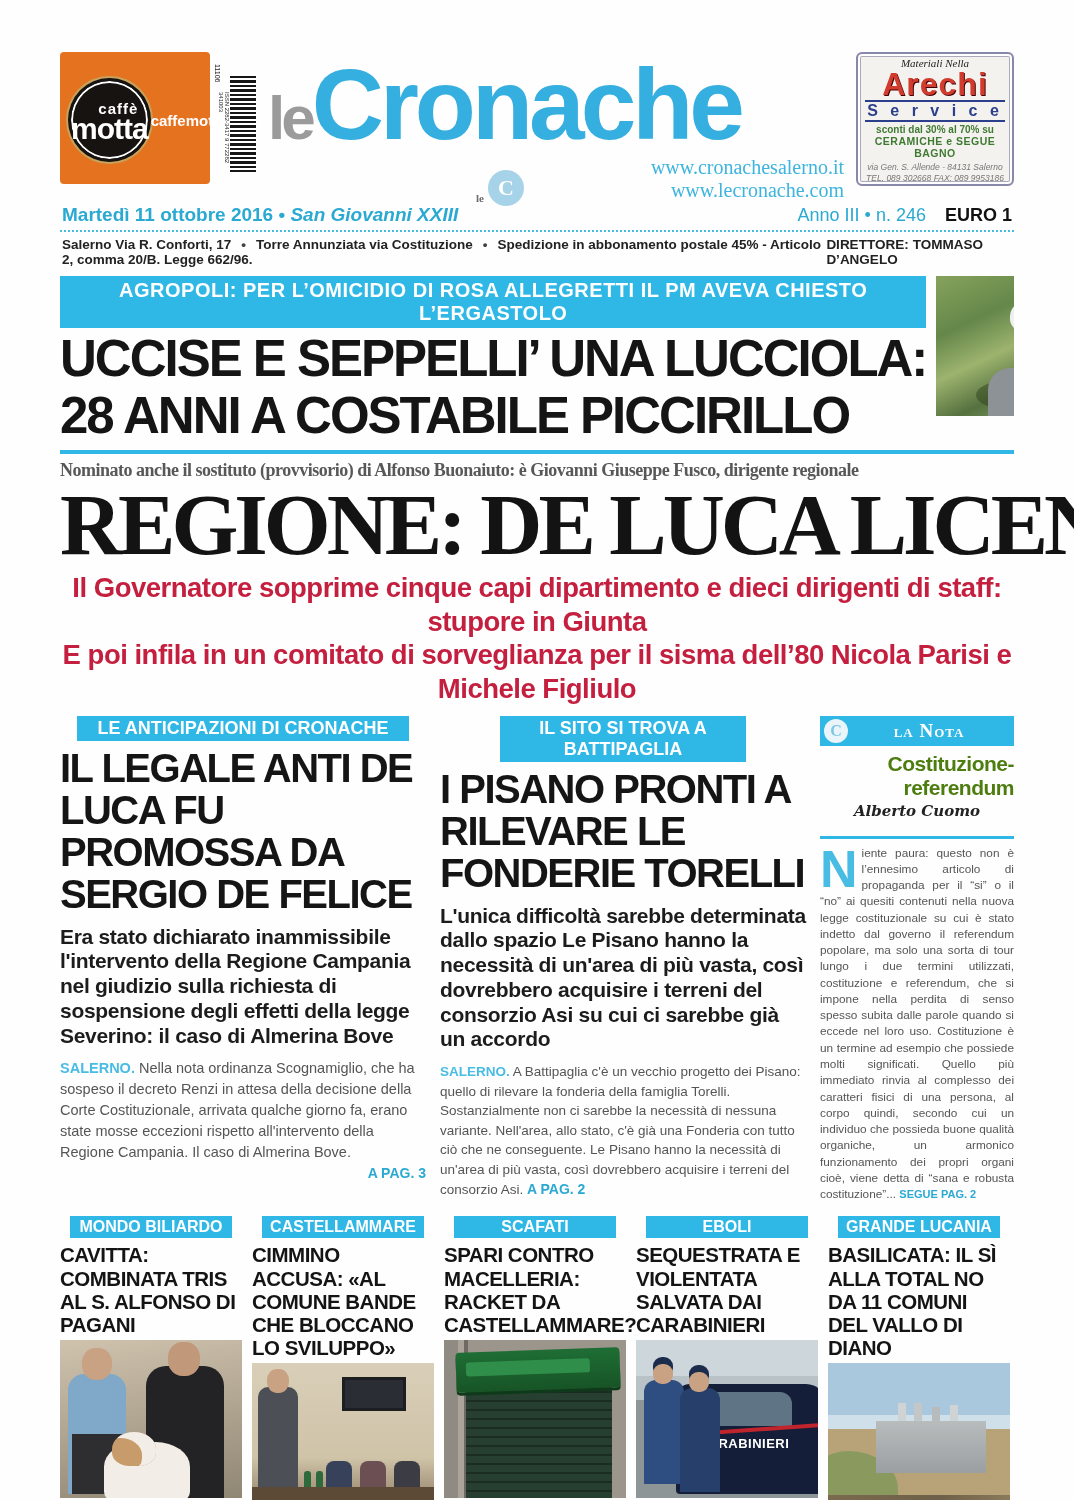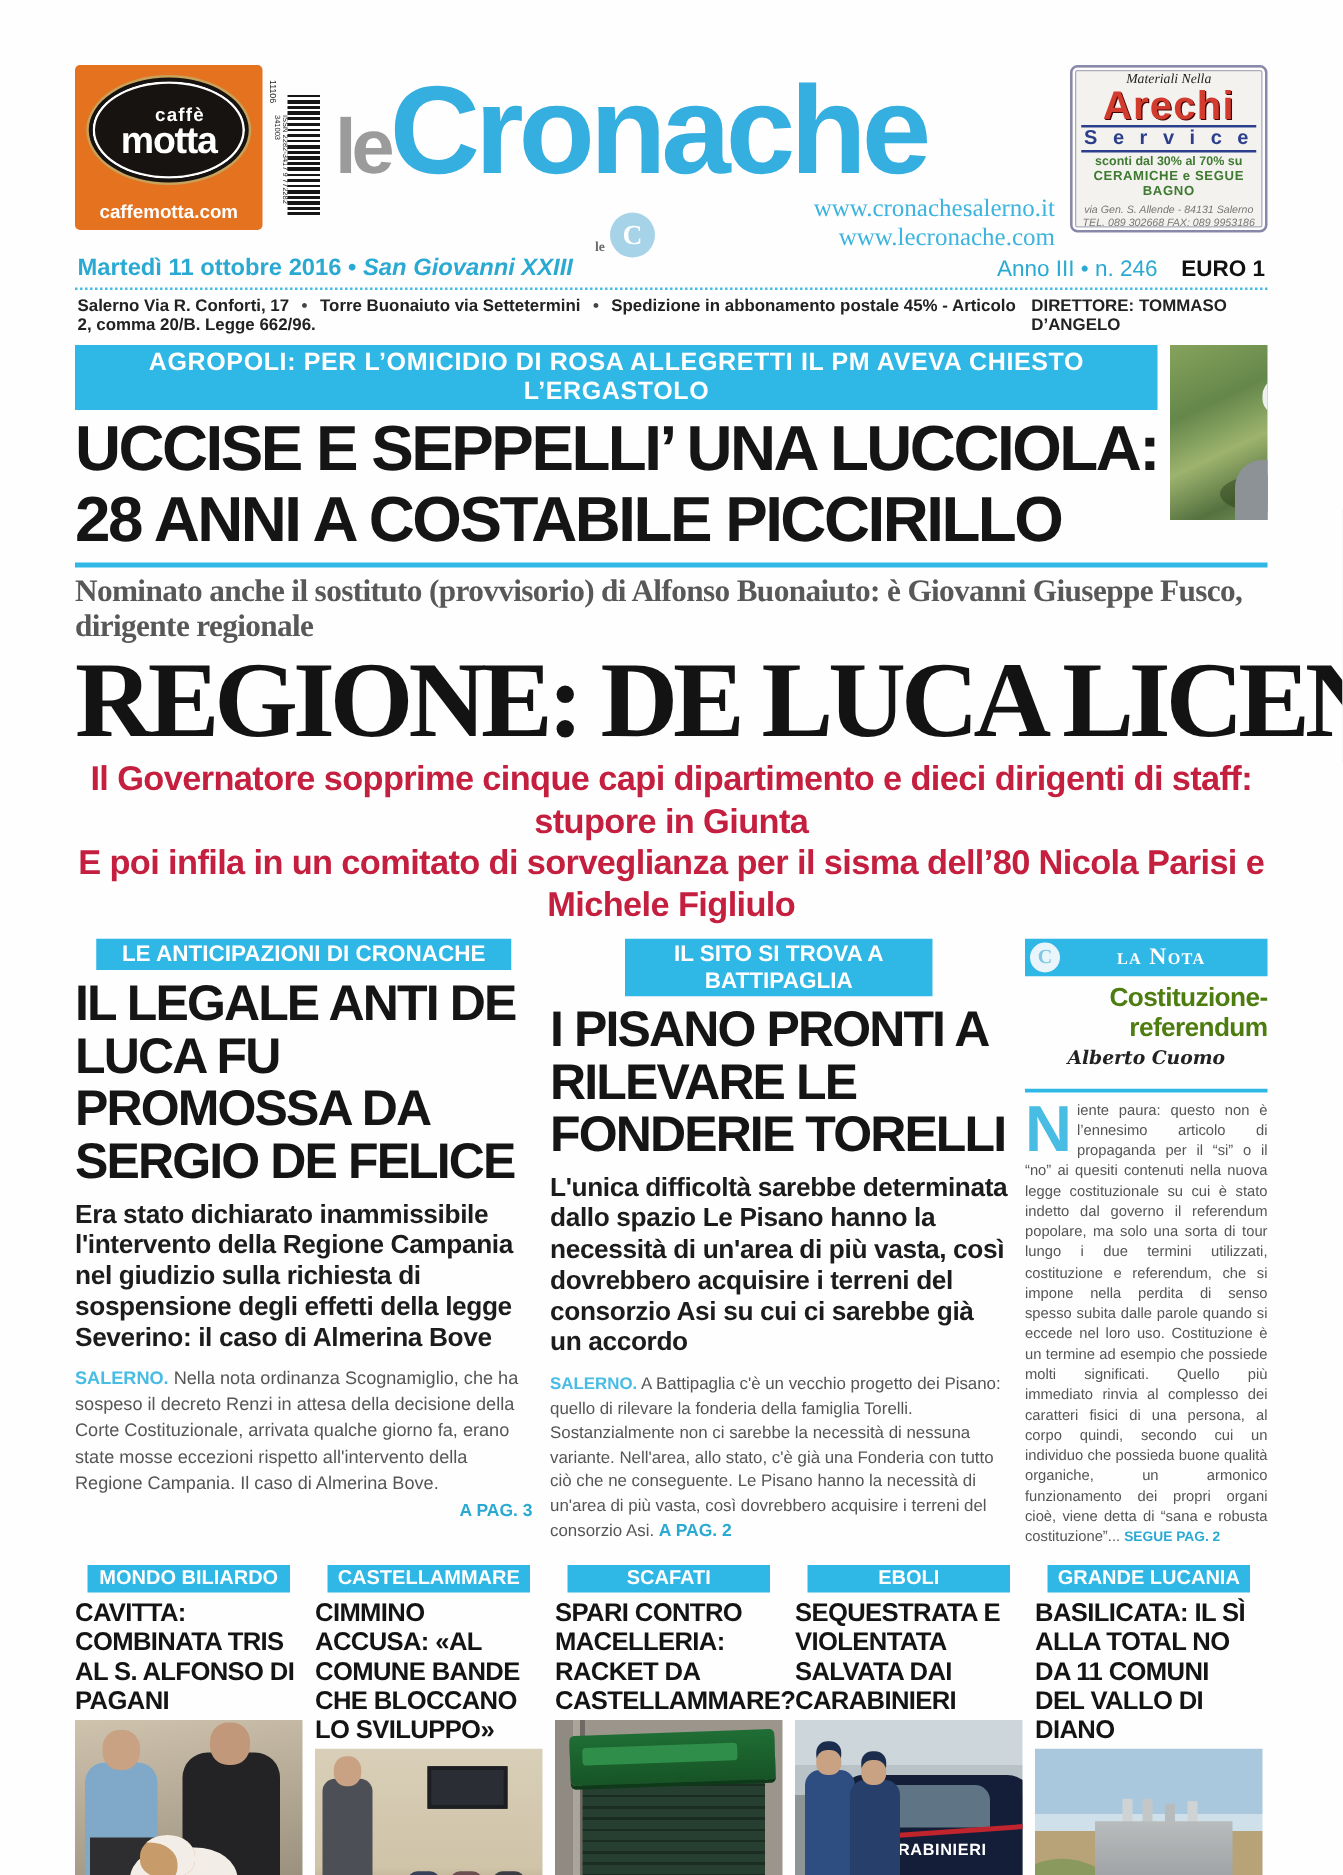--- a/index.html
+++ b/index.html
@@ -2,21 +2,21 @@
 <html><head>
 <meta charset="utf-8">
 <style>
   * { margin:0; padding:0; box-sizing:border-box; }
   body { background:#e9e9e9; font-family:"Liberation Sans", sans-serif; }
   .page { position:relative; width:1074px; height:1500px; margin:0 auto; background:#fefefe; overflow:hidden; }
   .content { position:absolute; left:60px; top:52px; width:954px; }
 
   
   .header-row { display:flex; align-items:flex-start; }
-  .motta-ad { width:150px; height:132px; background:#e5721f; border-radius:4px; padding:10px 8px 6px; display:flex; flex-direction:column; align-items:center; justify-content:space-between; }
+  .motta-ad { width:150px; height:132px; background:#e5721f; border-radius:4px; padding:10px 8px 6px; display:flex; flex-direction:row; align-items:center; justify-content:space-between; }
   .motta-oval { width:128px; height:84px; background:#171310; border:3px solid #171310; border-radius:50%; box-shadow:inset 0 0 0 2px #fff, 0 0 0 2px #c8a25a; display:flex; flex-direction:column; align-items:center; justify-content:center; color:#fff; }
   .motta-oval .caffe { font-size:15px; font-weight:bold; letter-spacing:1px; margin-left:18px; }
   .motta-oval .motta { font-size:30px; font-weight:bold; letter-spacing:-1px; line-height:0.8; }
   .motta-url { color:#fff; font-weight:bold; font-size:15px; }
   .barcode-wrap { width:46px; height:118px; margin:12px 4px 0 8px; position:relative; }
   .barcode { position:absolute; left:12px; top:12px; width:26px; height:96px; background:repeating-linear-gradient(180deg,#161616 0 2px,#fff 2px 4px,#161616 4px 7px,#fff 7px 9px); }
   .barcode-num { position:absolute; left:-4px; top:0; font-size:7px; writing-mode:vertical-rl; color:#222; }
   .barcode-issn { position:absolute; left:0px; top:28px; font-size:6px; writing-mode:vertical-rl; color:#222; }
   .masthead-block { flex:1; position:relative; height:150px; }
   .masthead { font-weight:bold; letter-spacing:-4px; line-height:1; white-space:nowrap; padding-top:2px; }
@@ -55,21 +55,21 @@
   .h1-line { font-size:51px; font-weight:bold; color:#151515; letter-spacing:-2px; line-height:1.04; margin-top:4px; white-space:nowrap; }
   .photo-helmet { width:192px; height:140px; position:relative; overflow:hidden; background:linear-gradient(155deg,#86a35c 0%,#64874a 35%,#9db36e 60%,#55713f 85%,#75945a 100%); }
   .ph-shadow { position:absolute; width:70px; height:30px; border-radius:50%; background:rgba(40,60,25,0.45); }
   .ph-torso { position:absolute; bottom:-4px; left:52px; width:98px; height:52px; background:#8d9296; border-radius:22px 22px 0 0; }
   .ph-helmet { position:absolute; top:22px; left:74px; width:54px; height:36px; background:#eef0ef; border-radius:50% 50% 40% 40%; box-shadow:inset -4px -3px 0 #c9cecc; }
 
   .rule-cyan { height:4px; background:#2fb7e6; margin-top:8px; }
 
   
   .story2 { margin-top:6px; }
-  .story2-kicker { color:#585858; font-weight:bold; font-size:25px; letter-spacing:-0.5px; font-family:"Liberation Serif", serif; }
+  .story2-kicker { color:#585858; font-weight:bold; font-size:18px; letter-spacing:-0.5px; font-family:"Liberation Serif", serif; }
   .story2-headline { font-size:86px; font-weight:bold; color:#131313; letter-spacing:-4px; line-height:0.98; white-space:nowrap; margin-top:2px; font-family:"Liberation Serif", serif; }
   .story2-deck { color:#c51f3f; font-weight:bold; font-size:27.5px; letter-spacing:-0.5px; line-height:1.22; text-align:center; margin-top:4px; }
 
   
   .cols { display:flex; gap:14px; margin-top:10px; min-height:330px; }
   .col { width:366px; }
   .col-kicker { background:#2fb7e6; color:#fff; font-weight:bold; text-align:center; font-size:18px; padding:2px 0; margin:0 17px; }
   .col-headline { font-size:40px; font-weight:bold; color:#151515; letter-spacing:-1.5px; line-height:1.05; margin-top:6px; }
   .col-deck { font-size:21px; font-weight:bold; color:#1c1c1c; letter-spacing:-0.3px; line-height:1.18; margin-top:10px; }
   .col-body { font-size:14.5px; color:#555; line-height:1.45; margin-top:10px; }
@@ -186,21 +186,21 @@
     <div class="dateline">
       <div class="left"><span>Martedì 11 ottobre 2016  •</span> <span class="saint">San Giovanni XXIII</span></div>
       <div class="right">
         <span class="issue">Anno III • n. 246</span>
         <span class="price">EURO 1</span>
       </div>
     </div>
 
     <div class="addressline">
       <div>
-        <span>Salerno Via R. Conforti, 17</span><span class="dot">•</span><span>Torre Buonaiuto via Settetermini</span><span class="dot">•</span><span>Spedizione in abbonamento postale 45% - Articolo 2, comma 20/B. Legge 662/96.</span>
+        <span>Salerno Via R. Conforti, 17</span><span class="dot">•</span><span>Torre Annunziata via Costituzione</span><span class="dot">•</span><span>Spedizione in abbonamento postale 45% - Articolo 2, comma 20/B. Legge 662/96.</span>
       </div>
       <div class="director">
         <span>DIRETTORE:</span><b>TOMMASO D’ANGELO</b>
       </div>
     </div>
 
     <div class="story1">
       <div class="story1-left">
         <div class="kicker-bar">AGROPOLI: PER L’OMICIDIO DI ROSA ALLEGRETTI IL PM AVEVA CHIESTO L’ERGASTOLO</div>
         <div class="h1-line">UCCISE E SEPPELLI’ UNA LUCCIOLA:</div>

